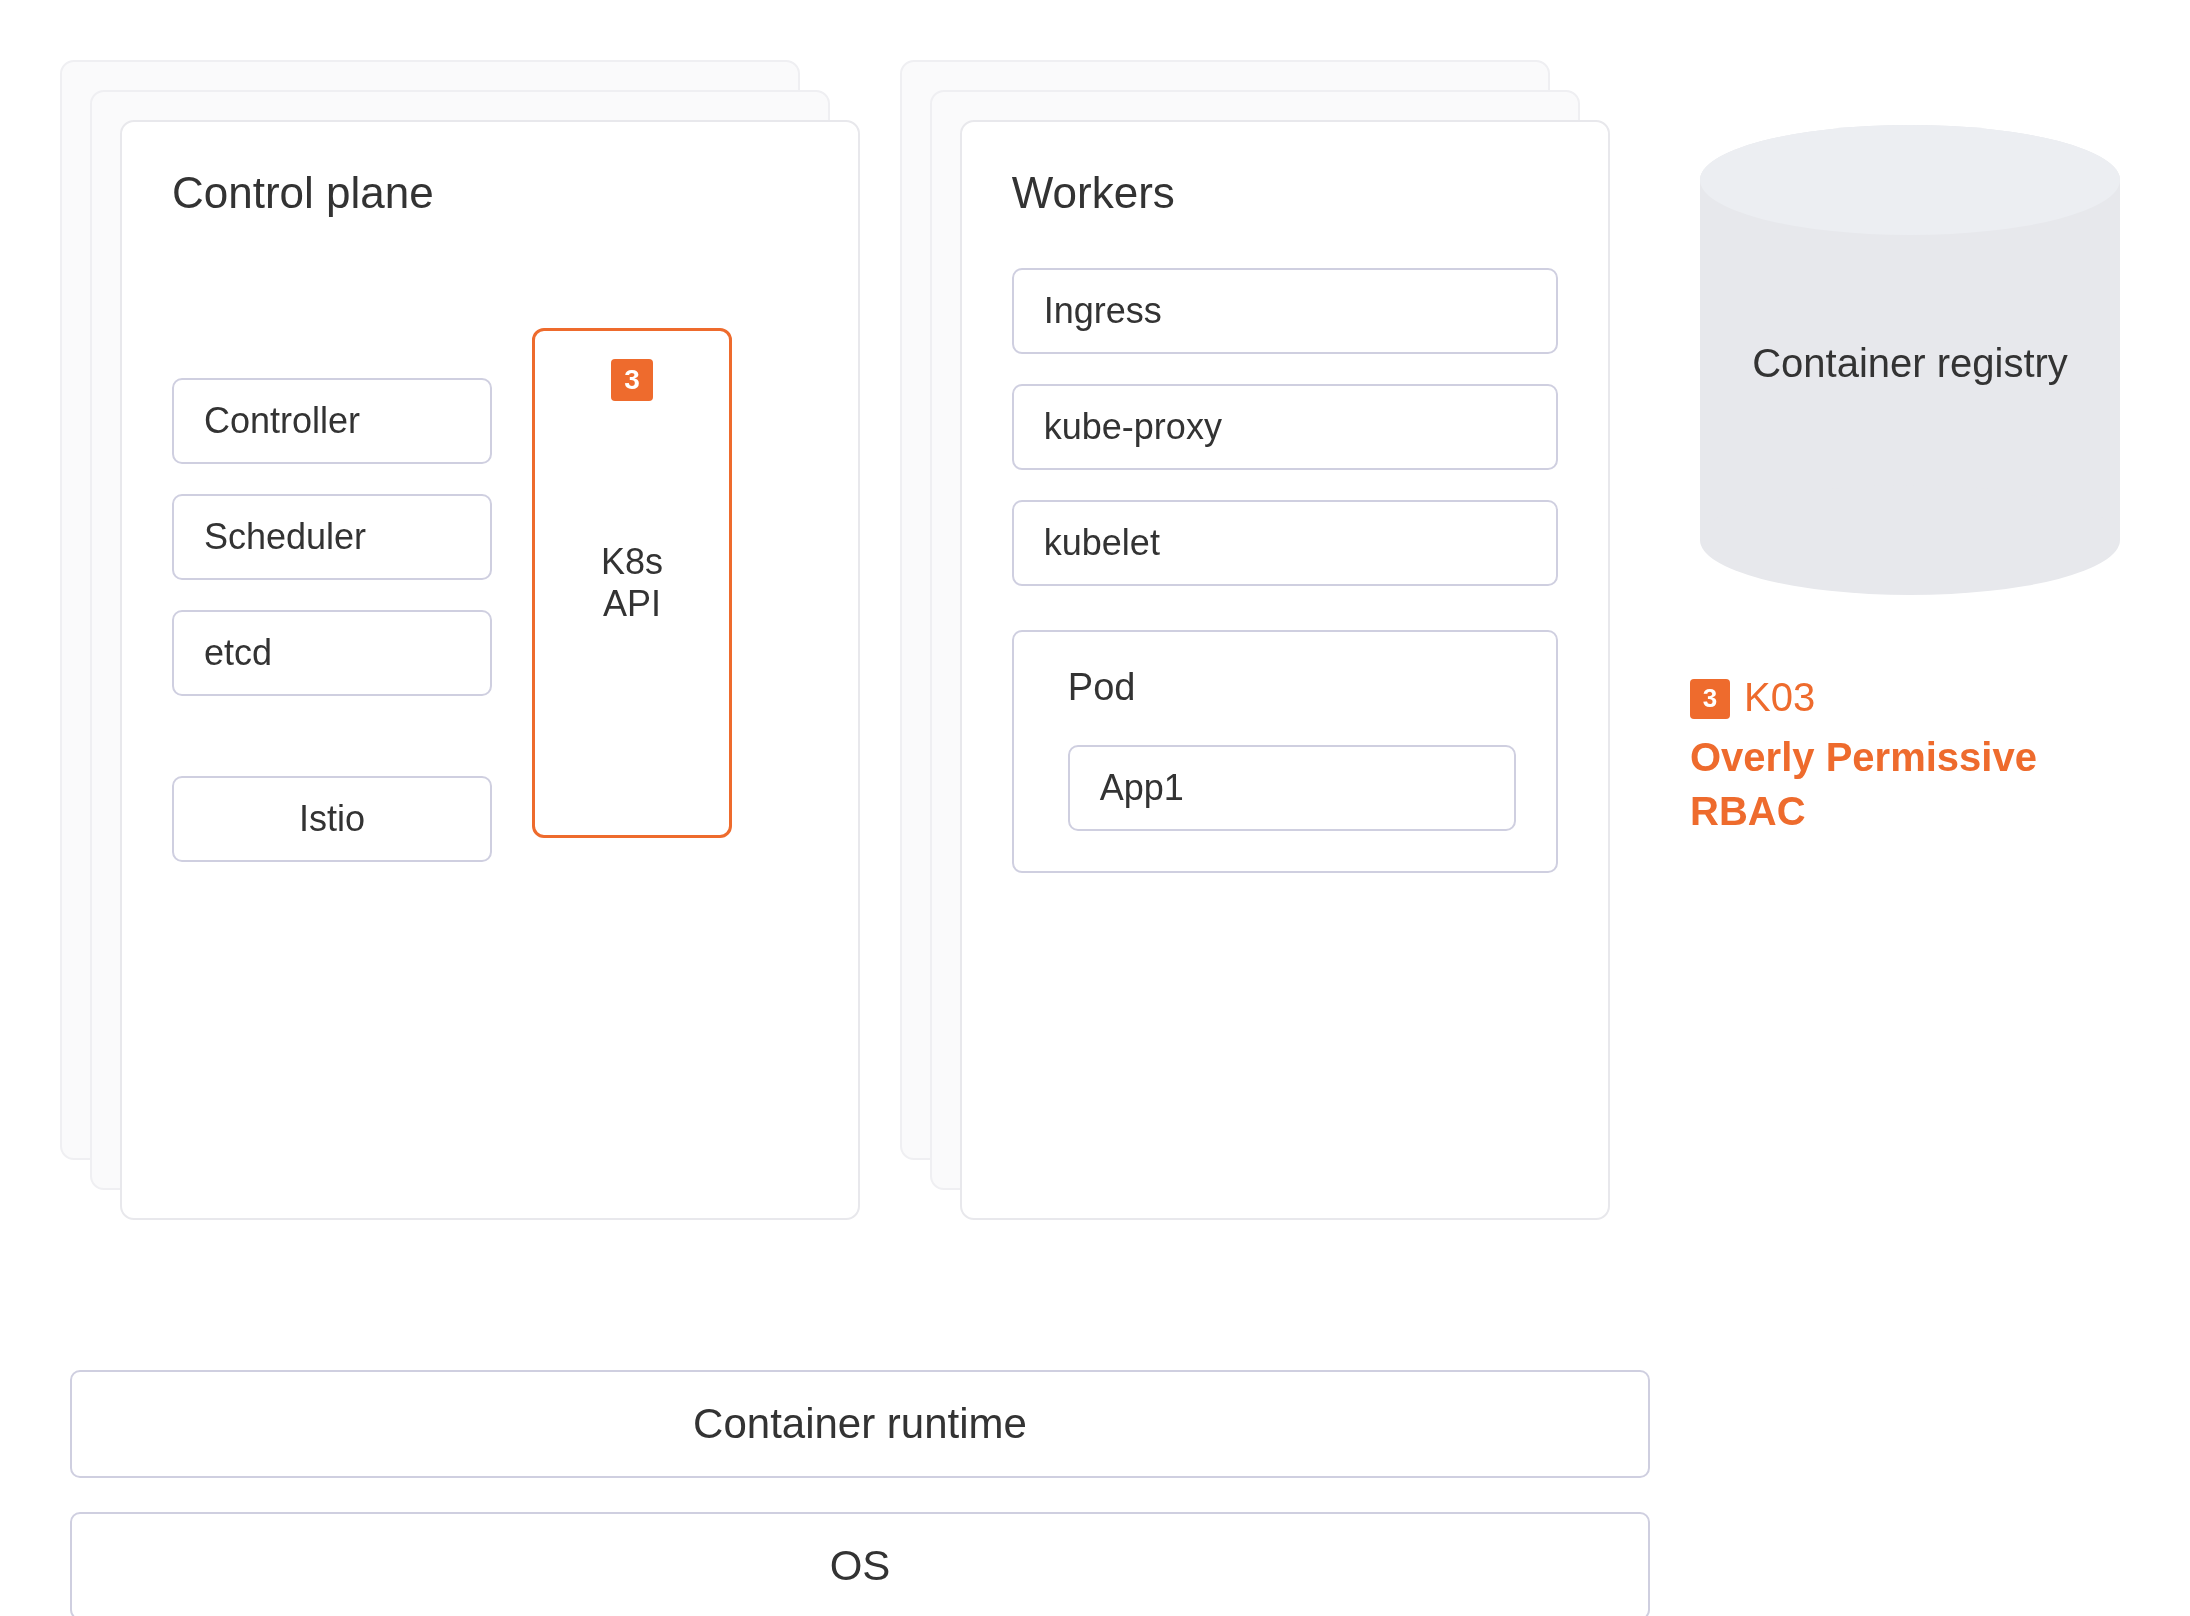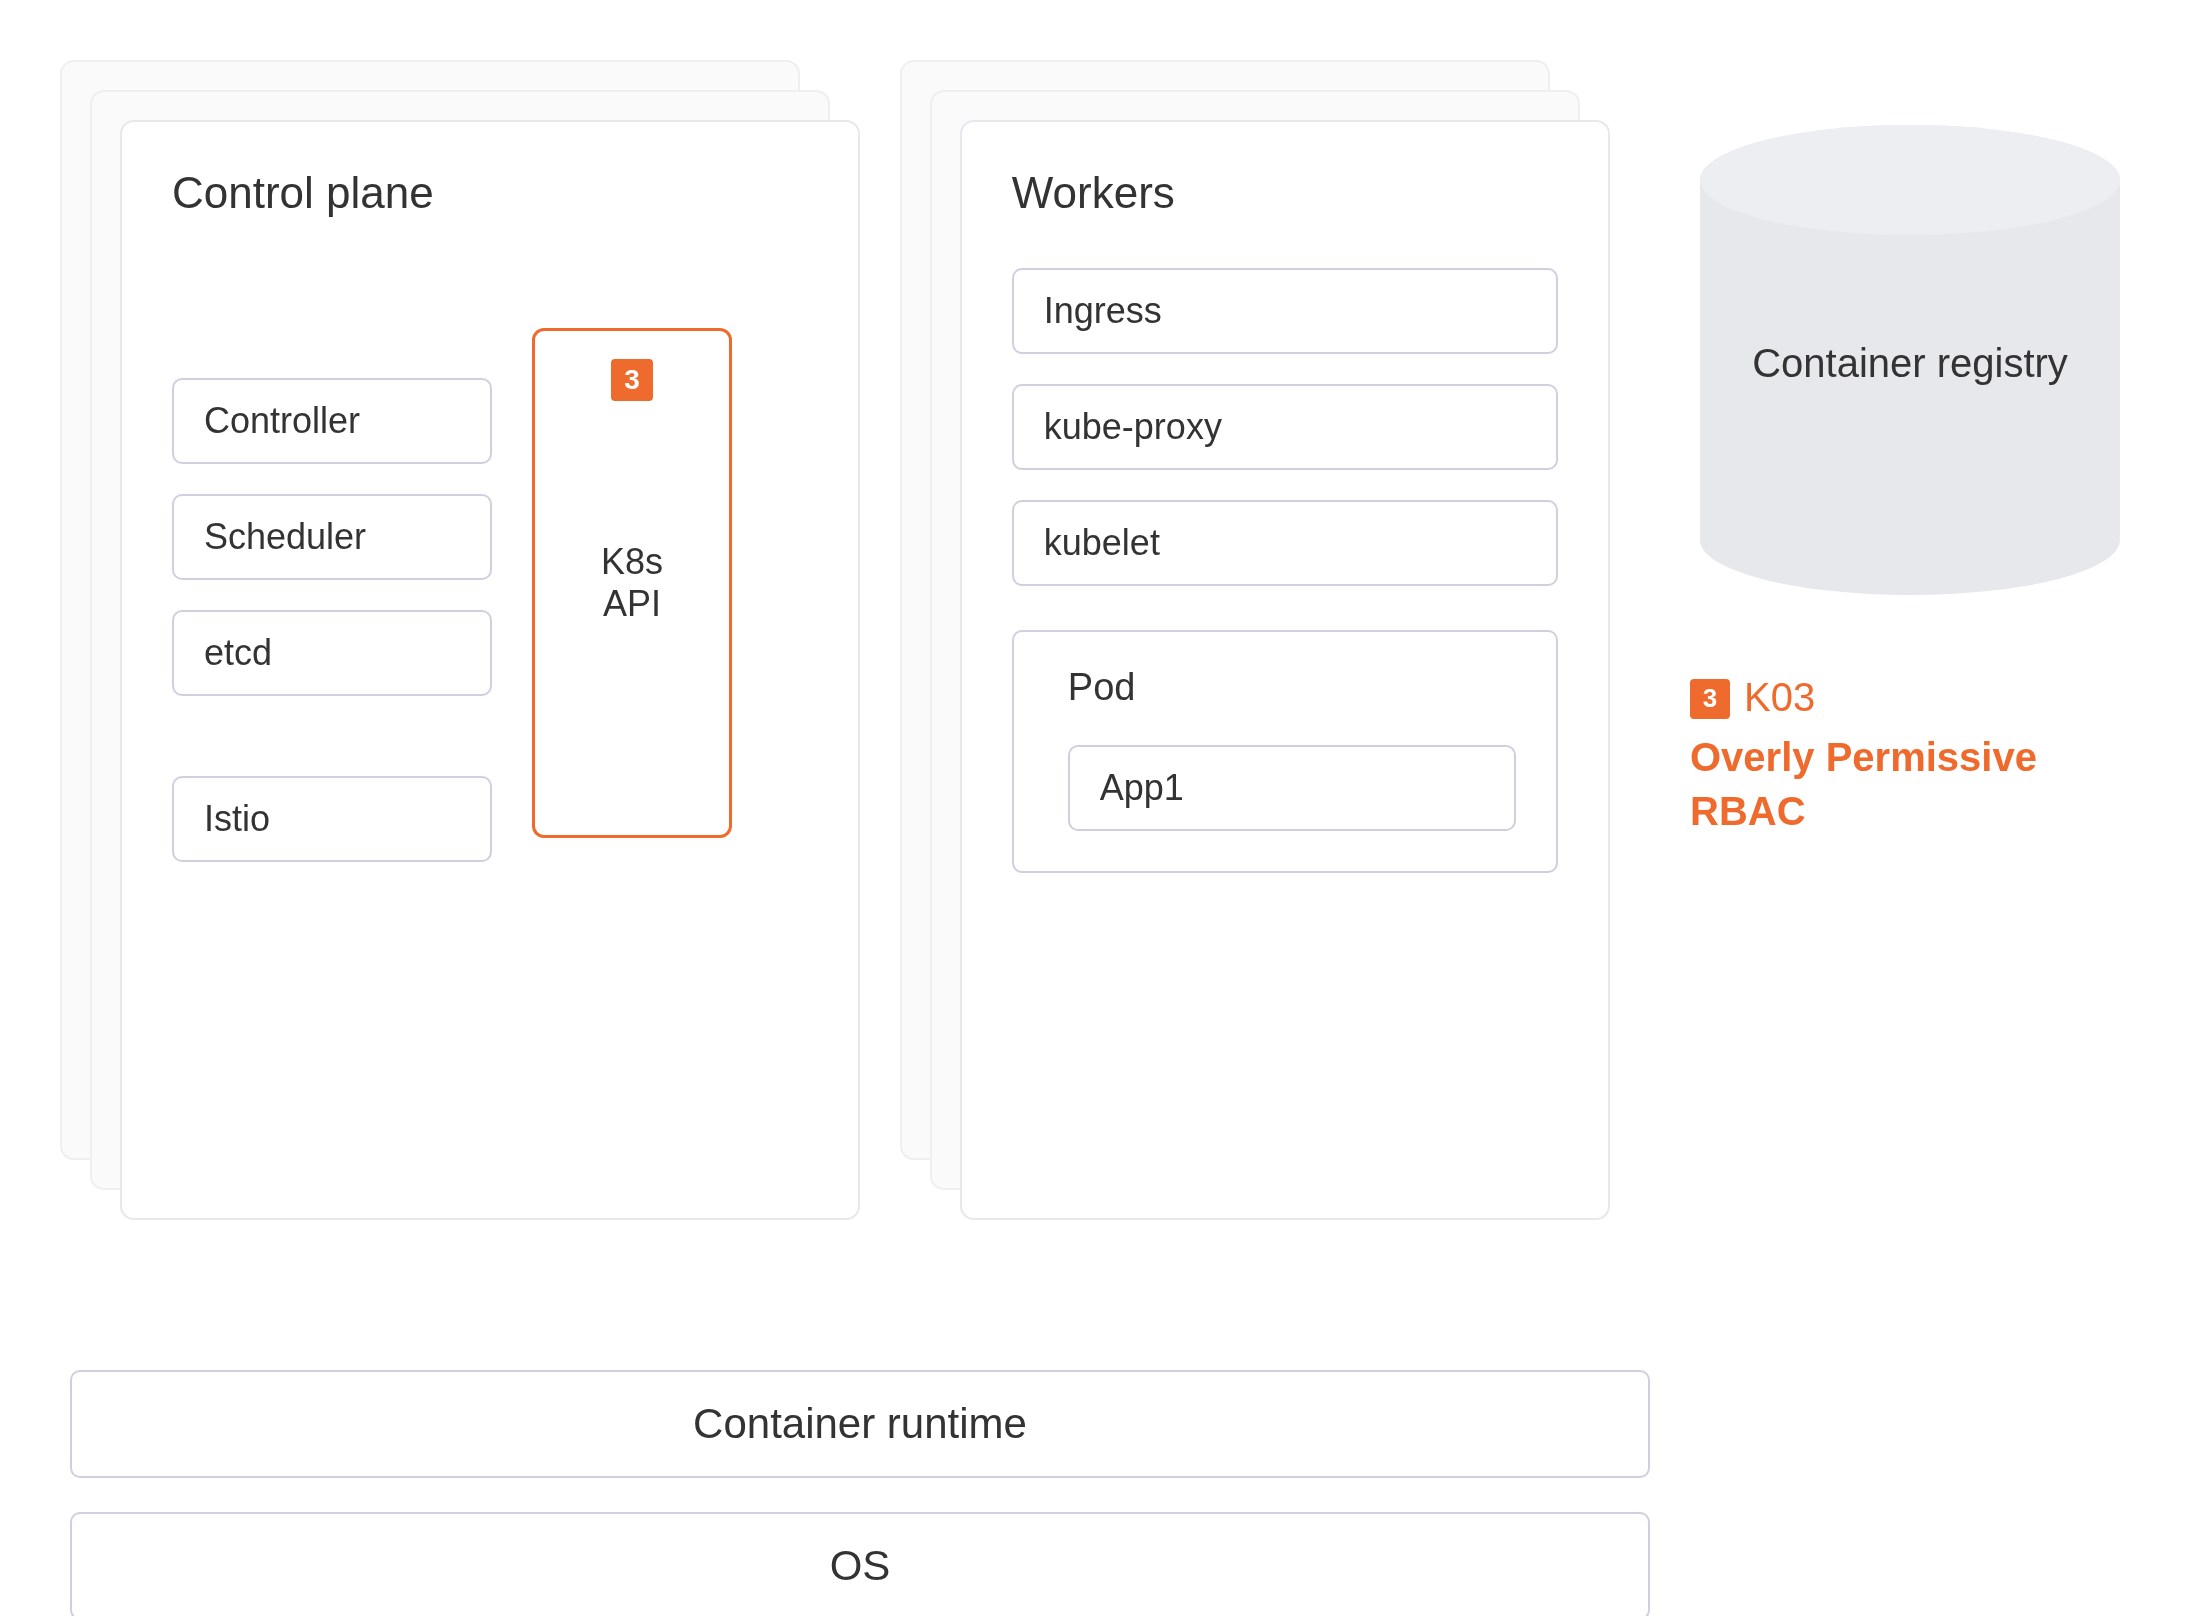--- a/index.html
+++ b/index.html
@@ -67,21 +67,21 @@
   .node {
     border: 2px solid #cfcfe0;
     border-radius: 10px;
     background: #ffffff;
     padding: 20px 30px;
     font-size: 36px;
     color: #333;
     min-width: 320px;
   }
 
-  .cp-istio { margin-top: 50px; }
+  .cp-istio { margin-top: 50px; text-align: center; }
 
   .k8s-api {
     position: relative;
     border: 3px solid #ee6b2d;
     border-radius: 12px;
     width: 200px;
     height: 510px;
     display: flex;
     align-items: center;
     justify-content: center;

